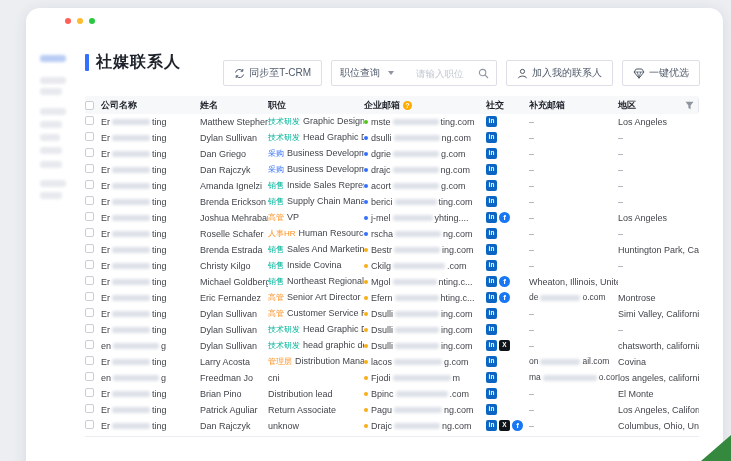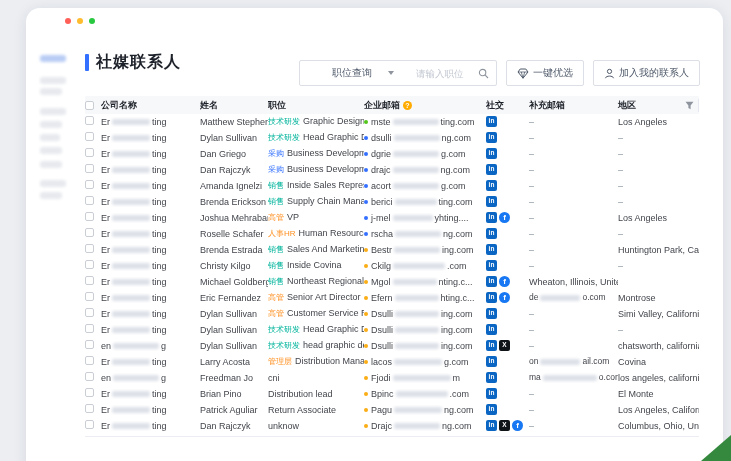--- a/index.html
+++ b/index.html
@@ -25,21 +25,21 @@
   .page-head { position:absolute; left:59px; top:44px; display:flex; align-items:center; }
   .accent-bar { width:4px; height:17px; background:#3370ff; border-radius:1px; margin-right:7px; }
   .page-title { font-size:16px; font-weight:bold; color:#1d2129; letter-spacing:1px; }
   .toolbar { position:absolute; right:23px; top:52px; display:flex; gap:9px; align-items:center; }
   .tbtn {
     height:26px; display:flex; align-items:center; gap:4px; padding:0 10px;
     border:1px solid #dcdfe6; border-radius:2px; background:#fff;
     font-size:10px; color:#4e5969; cursor:pointer; white-space:nowrap;
   }
   .sgroup { height:26px; display:flex; align-items:center; border:1px solid #dcdfe6; border-radius:2px; background:#fff; }
-  .sselect { display:flex; align-items:center; gap:16px; padding:0 8px; font-size:10px; color:#4e5969; cursor:pointer;margin-left:24px; }
+  .sselect { display:flex; align-items:center; gap:8px; padding:0 8px; font-size:10px; color:#4e5969; cursor:pointer; }
   .caret { width:0; height:0; border-left:3.5px solid transparent; border-right:3.5px solid transparent; border-top:4px solid #8f959e; }
   .sinput { border:none; outline:none; width:62px; font-size:9.5px; color:#333; padding:0 2px; font-family:inherit;margin-left:12px; }
   .sinput::placeholder { color:#c2c7d0; }
   .searchglyph { margin:0 7px 0 2px; cursor:pointer; display:flex; }
   .icn { display:flex; align-items:center; }
   
   .table { position:absolute; left:59px; top:88px; width:614px; font-size:9px; color:#42454c; }
   .trow {
     display:grid;
     grid-template-columns:16px 99px 68px 96px 122px 43px 89px 81px;
@@ -98,54 +98,63 @@
       <div class="sb-item" style="width: 26px; margin-top: 12px;"></div>
       <div class="sb-item" style="width: 22px; margin-top: 5px;"></div>
     </div>
 
   <div class="page-head">
     <div class="accent-bar"></div>
     <div class="page-title">社媒联系人</div>
   </div>
 
   <div class="toolbar">
+    <div class="tbtn">
+      <span class="icn">
+        <svg width="11" height="11" viewBox="0 0 11 11">
+            <path d="M1.5 4.5a4 4 0 0 1 7-1.6M9.5 6.5a4 4 0 0 1-7 1.6" fill="none" stroke="#4e5969" stroke-width="1"></path>
+            <path d="M8.8 1v2.2H6.6M2.2 10V7.8h2.2" fill="none" stroke="#4e5969" stroke-width="1"></path>
+          </svg>
+      </span>
+      <span>同步至T-CRM</span>
+    </div>
 
     <div class="sgroup">
       <div class="sselect">
         <span>职位查询</span>
         <span class="caret"></span>
       </div>
       <input class="sinput" placeholder="请输入职位" style="">
       <span class="searchglyph">
         <svg width="11" height="11" viewBox="0 0 11 11">
             <circle cx="4.6" cy="4.6" r="3.2" fill="none" stroke="#8f959e" stroke-width="1.1"></circle>
             <line x1="7.2" y1="7.2" x2="10" y2="10" stroke="#8f959e" stroke-width="1.1"></line>
           </svg>
       </span>
     </div>
 
 
     <div class="tbtn">
       <span class="icn">
+        <svg width="11" height="11" viewBox="0 0 11 11">
+            <circle cx="5.5" cy="3.4" r="2.1" fill="none" stroke="#4e5969" stroke-width="1"></circle>
+            <path d="M1.4 10.2c.5-2.8 7.7-2.8 8.2 0" fill="none" stroke="#4e5969" stroke-width="1"></path>
+          </svg>
+      </span>
+      <span>加入我的联系人</span>
+    </div>
+
+    <div class="tbtn">
+      <span class="icn">
         <svg width="12" height="11" viewBox="0 0 12 11">
             <path d="M3.2 1h5.6L11 4 6 10.2 1 4z" fill="none" stroke="#4e5969" stroke-width="1"></path>
             <path d="M1 4h10M4.3 4 6 10.2 7.7 4" fill="none" stroke="#4e5969" stroke-width=".8"></path>
           </svg>
       </span>
       <span>一键优选</span>
-    </div>
-
-    <div class="tbtn">
-      <span class="icn">
-        <svg width="11" height="11" viewBox="0 0 11 11">
-            <circle cx="5.5" cy="3.4" r="2.1" fill="none" stroke="#4e5969" stroke-width="1"></circle>
-            <path d="M1.4 10.2c.5-2.8 7.7-2.8 8.2 0" fill="none" stroke="#4e5969" stroke-width="1"></path>
-          </svg>
-      </span>
-      <span>加入我的联系人</span>
     </div>
   </div>
 
   <div class="table">
     <div class="trow thead">
       <div class="hc cell">
           <span class="cbx"></span>
         </div>
       <div class="hc cell">公司名称</div>
       <div class="hc cell">姓名</div>

